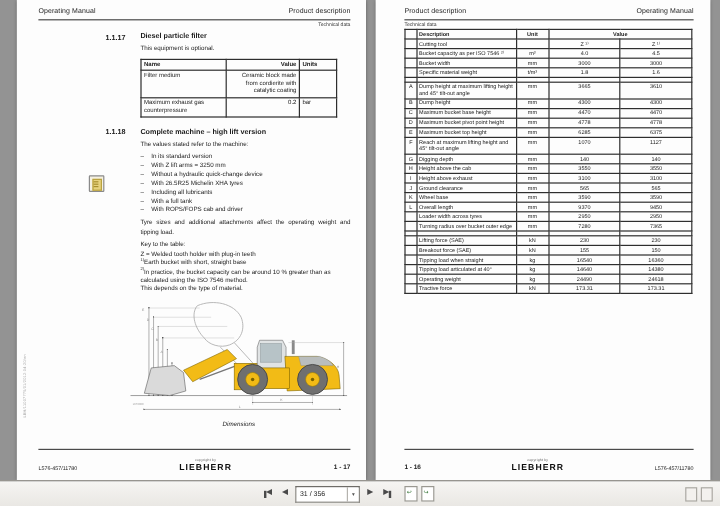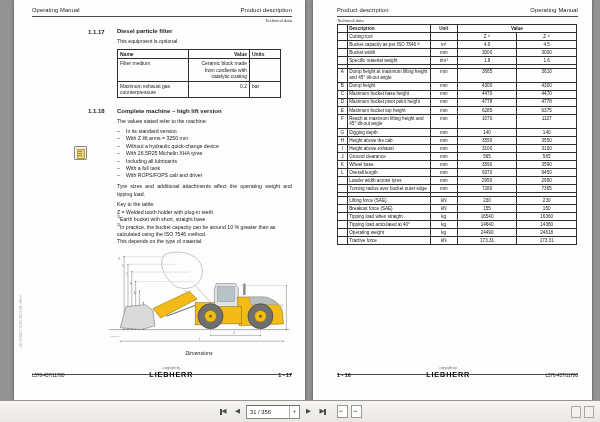--- a/index.html
+++ b/index.html
@@ -25,21 +25,21 @@
   .ph-rule{position:absolute;top:16px;height:1px;background:#4a4a4a;}
   .page-left .ph-rule{left:18px;right:13px;}
   .page-right .ph-rule{left:24px;right:14px;}
   .ph-sub{position:absolute;top:18px;font-size:4.2px;color:#333;}
   .page-left .ph-sub{right:13px;text-align:right;}
   .page-right .ph-sub{left:24px;}
 
   .pf-rule{position:absolute;bottom:26px;height:1px;background:#4a4a4a;}
   .page-left .pf-rule{left:18px;right:13px;}
   .page-right .pf-rule{left:24px;right:14px;}
-  .pf{position:absolute;bottom:23px;display:flex;justify-content:space-between;align-items:flex-end;}
+  .pf{position:absolute;bottom:8px;display:flex;justify-content:space-between;align-items:flex-end;}
   .page-left .pf{left:18px;right:13px;}
   .page-right .pf{left:24px;right:14px;}
   .pf-doc{font-size:4.5px;color:#222;}
   .pf-page{font-size:5.4px;font-weight:bold;}
   .logo-block{text-align:center;line-height:1;}
   .logo-top{font-size:2.8px;color:#555;margin-bottom:1px;letter-spacing:.2px;}
   .logo{font-size:7.2px;font-weight:900;letter-spacing:.9px;color:#0d0d0d;}
 
   .vcode{
     position:absolute;left:5px;top:268px;height:80px;

